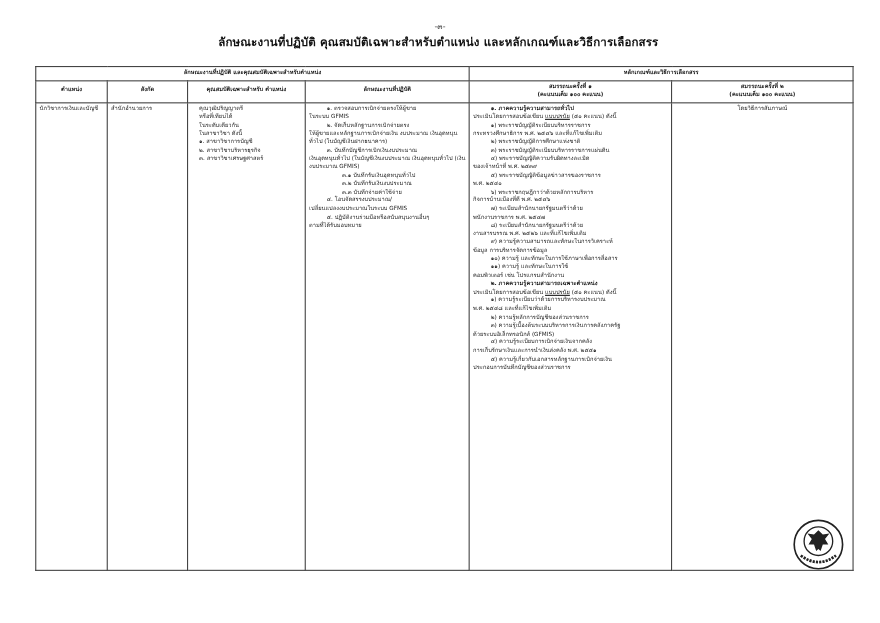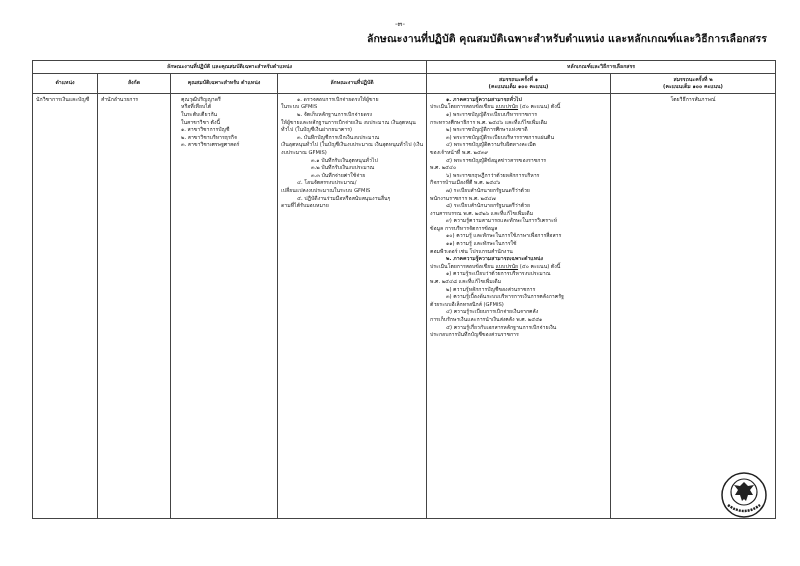--- a/index.html
+++ b/index.html
@@ -1,19 +1,19 @@
 <!DOCTYPE html>
 <html><head>
 <meta charset="utf-8">
 <style>
   html, body { margin:0; padding:0; background:#ffffff; }
   body { width:800px; height:566px; position:relative; overflow:hidden;
          font-family:"DejaVu Sans", sans-serif; color:#1a1a1a; }
   .page-num { position:absolute; top:18px; left:0; width:800px; text-align:center; font-size:7px; color:#333; }
-  .doc-title { position:absolute; top:30px; left:4px; width:763px; text-align:right; font-size:10.5px; font-weight:bold; color:#111; letter-spacing:0.1px; }
+  .doc-title { position:absolute; top:30px; left:17px; width:763px; text-align:center; font-size:10.5px; font-weight:bold; color:#111; letter-spacing:0.1px; }
   table.main { position:absolute; top:60px; left:32px; width:743px; border-collapse:collapse; table-layout:fixed; }
   table.main td, table.main th { border:1px solid #444; font-size:5.2px; line-height:7.6px; vertical-align:top; padding:2px 3px; font-weight:normal; }
   table.main th { text-align:center; vertical-align:middle; font-weight:bold; }
   .hdr-group { height:10px; }
   .hdr-row { height:20px; }
   .body-row td { height:420px; }
   .indent { padding-left:16px; display:block; }
   .indent2 { padding-left:30px; display:block; }
   .line { display:block; }
   .bold { font-weight:bold; }

